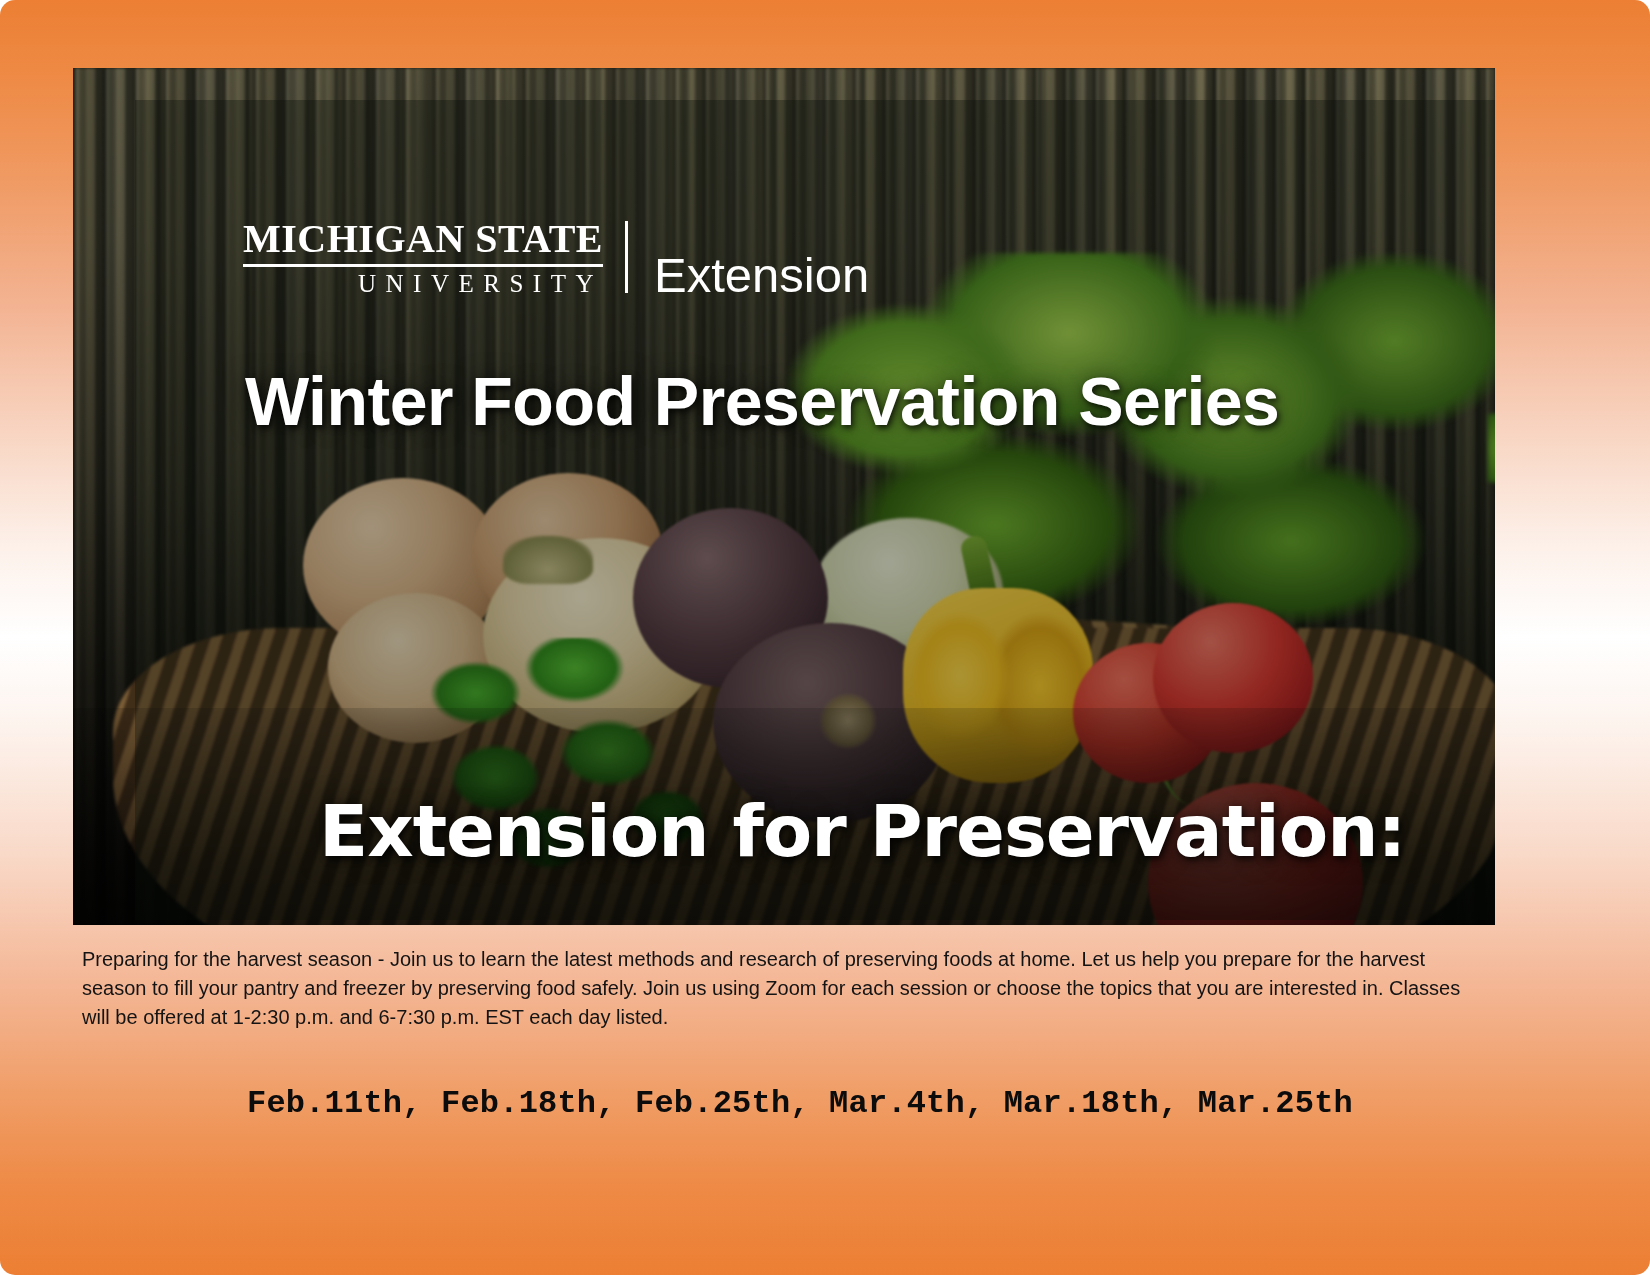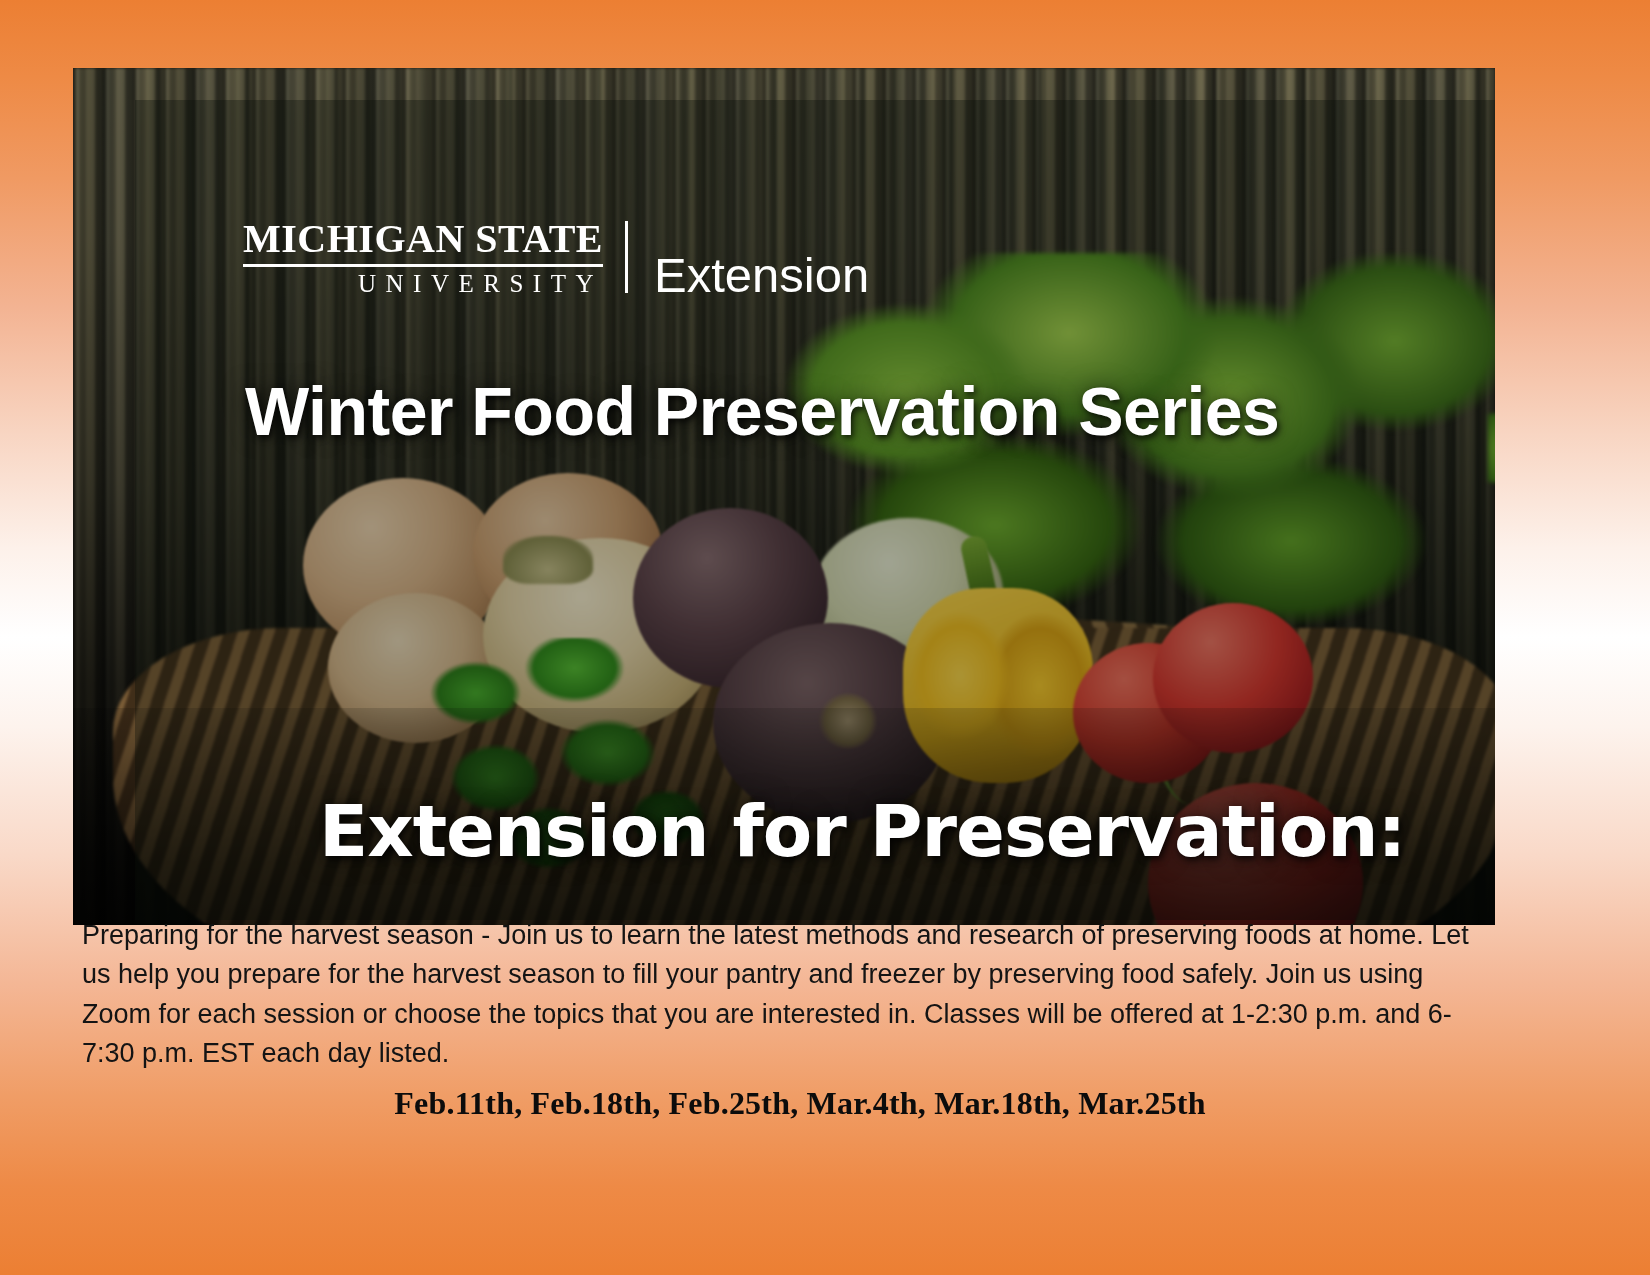--- a/index.html
+++ b/index.html
@@ -22,20 +22,21 @@
        #f3b392 24%,
        #f8d5c2 34%,
        #fdf1ea 43%,
        #ffffff 50%,
        #fdf3ed 57%,
        #f9d9c8 67%,
        #f4b796 77%,
        #f09d66 86%,
        #ee8a46 93%,
        #ec7f33 100%);
+    border-radius:15px;
   }
 
   
   #photo {
     position:absolute;
     left:73px; top:68px;
     width:1422px; height:857px;
     overflow:hidden;
     background:#1c1a14;
   }
@@ -215,47 +216,47 @@
     text-align:right; padding-left:6px;
   }
   .logo-divider { width:3px; height:72px; background:#ffffff; margin:0 26px 0 22px; }
   .ext-word {
     font-family:"Liberation Sans", sans-serif;
     font-size:49px; color:#ffffff; line-height:1; white-space:nowrap;margin-top:36px;
   }
 
   
   #series-title {
-    position:absolute; left:172px; top:304px; z-index:8;
+    position:absolute; left:172px; top:294px; z-index:8;
     font-family:"Liberation Sans", sans-serif;
     font-weight:bold; font-size:68px; letter-spacing:-.5px;
     color:#ffffff; white-space:nowrap;
     text-shadow:2px 3px 6px rgba(0,0,0,.75), 0 0 22px rgba(0,0,0,.55);
   }
   #subhead {
     position:absolute; left:246px; top:724px; z-index:8;
     color:#ffffff;
     font-family:"DejaVu Sans", sans-serif;
     font-weight:bold; font-size:72px; line-height:1.10;
     letter-spacing:-1px;
     text-shadow:2px 3px 7px rgba(0,0,0,.8), 0 0 26px rgba(0,0,0,.6);
   }
   #subhead .l2 { display:block; margin-left:96px; }
 
   
   #body-copy {
-    position:absolute; left:82px; top:916px; width:1400px;
+    position:absolute; left:82px; top:945px; width:1400px;
     font-family:"Liberation Sans", sans-serif;
-    font-size:27px; line-height:1.46;
+    font-size:20px; line-height:1.46;
     color:#141414;
   }
   #dates {
     position:absolute; left:0; top:1085px; width:1560px;
     text-align:center;
-    font-family:Liberation Serif, serif;
+    font-family:Liberation Mono, monospace;
     font-weight:bold; font-size:32px; letter-spacing:.2px;
     color:#0c0c0c;
     padding-left:40px;
   }
 </style>
 </head>
 <body>
 
 <div id="flyer">
 

